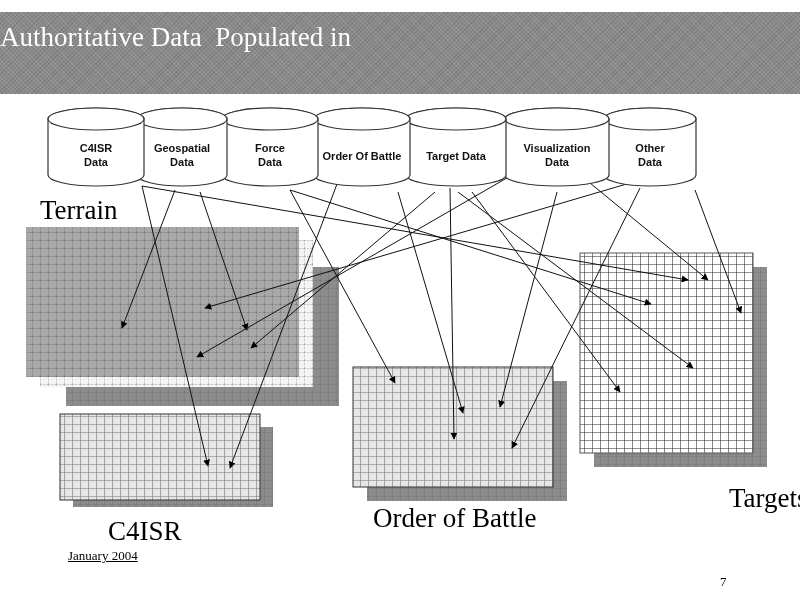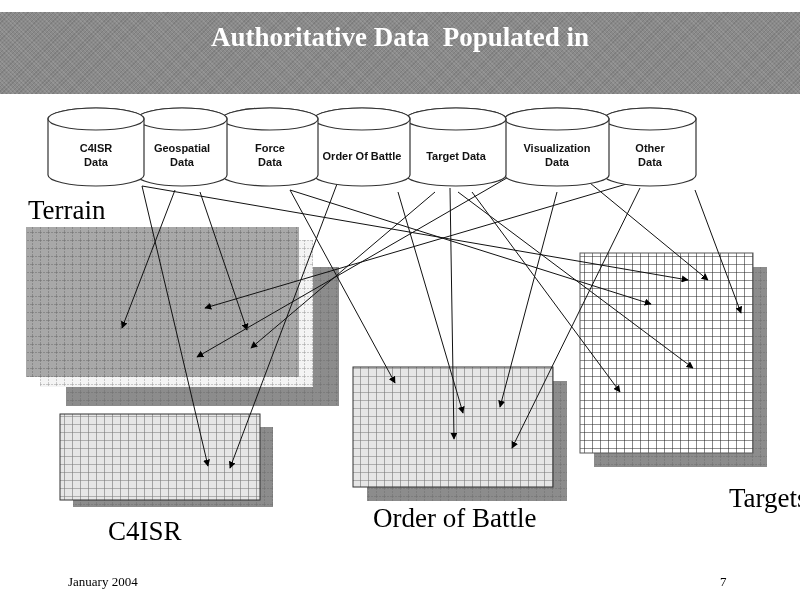--- a/index.html
+++ b/index.html
@@ -7,22 +7,22 @@
     width: 800px; height: 600px; position: relative; overflow: hidden;
     background: #ffffff;
     font-family: "Liberation Serif", serif;
   }
   .title-bar {
     position: absolute; left: 0; top: 12px; width: 800px; height: 82px;
     background-color: #8a8a8a;
     background-image:
       repeating-linear-gradient(45deg, rgba(255,255,255,0.10) 0 1px, transparent 1px 3px),
       repeating-linear-gradient(-45deg, rgba(0,0,0,0.10) 0 1px, transparent 1px 3px);
-    text-align: center; color: #ffffff;
-    font-family: "Liberation Serif", serif; font-weight: bold;
+    text-align: left; color: #ffffff;
+    font-family: "Liberation Serif", serif; font-weight: normal;
     font-size: 27px; line-height: 34px;
     padding-top: 8px; box-sizing: border-box;
   }
   .title-bar div { white-space: pre; }
   svg#diagram { position: absolute; left: 0; top: 0; }
   .layer-label {
     position: absolute; font-family: "Liberation Serif", serif;
     font-size: 27px; color: #000; white-space: nowrap;
   }
   .footer {
@@ -143,19 +143,19 @@
       </g>
       <g>
         <path d="M48 119 L48 175 A48 11 0 0 0 144 175 L144 119 A48 11 0 0 0 48 119 Z" fill="#fff" stroke="#333" stroke-width="1.2"></path>
         <ellipse cx="96" cy="119" rx="48" ry="11" fill="#fff" stroke="#333" stroke-width="1.2"></ellipse>
         <text x="96" y="152" text-anchor="middle" font-family="&quot;Liberation Sans&quot;, sans-serif" font-size="11" font-weight="bold" fill="#111">C4ISR</text>
         <text x="96" y="166" text-anchor="middle" font-family="&quot;Liberation Sans&quot;, sans-serif" font-size="11" font-weight="bold" fill="#111">Data</text>
       </g>
     </g>
 </svg>
 
-<div class="layer-label" style="left:28px; top:195px;font-family:Liberation Serif, serif;">Terrain</div>
+<div class="layer-label" style="left:40px; top:195px;font-family:Liberation Serif, serif;">Terrain</div>
 <div class="layer-label" style="left:108px; top:516px;">C4ISR</div>
 <div class="layer-label" style="left:373px; top:503px;">Order of Battle</div>
 <div class="layer-label" style="left:688px; top:483px;margin-left:41px;">Targets</div>
 
-<div class="footer" style="left:68px; top:574px;">January 2004</div>
+<div class="footer" style="left:68px; top:548px;text-decoration:underline;">January 2004</div>
 <div class="footer" style="left:720px; top:574px;">7</div>
 
 </body></html>

